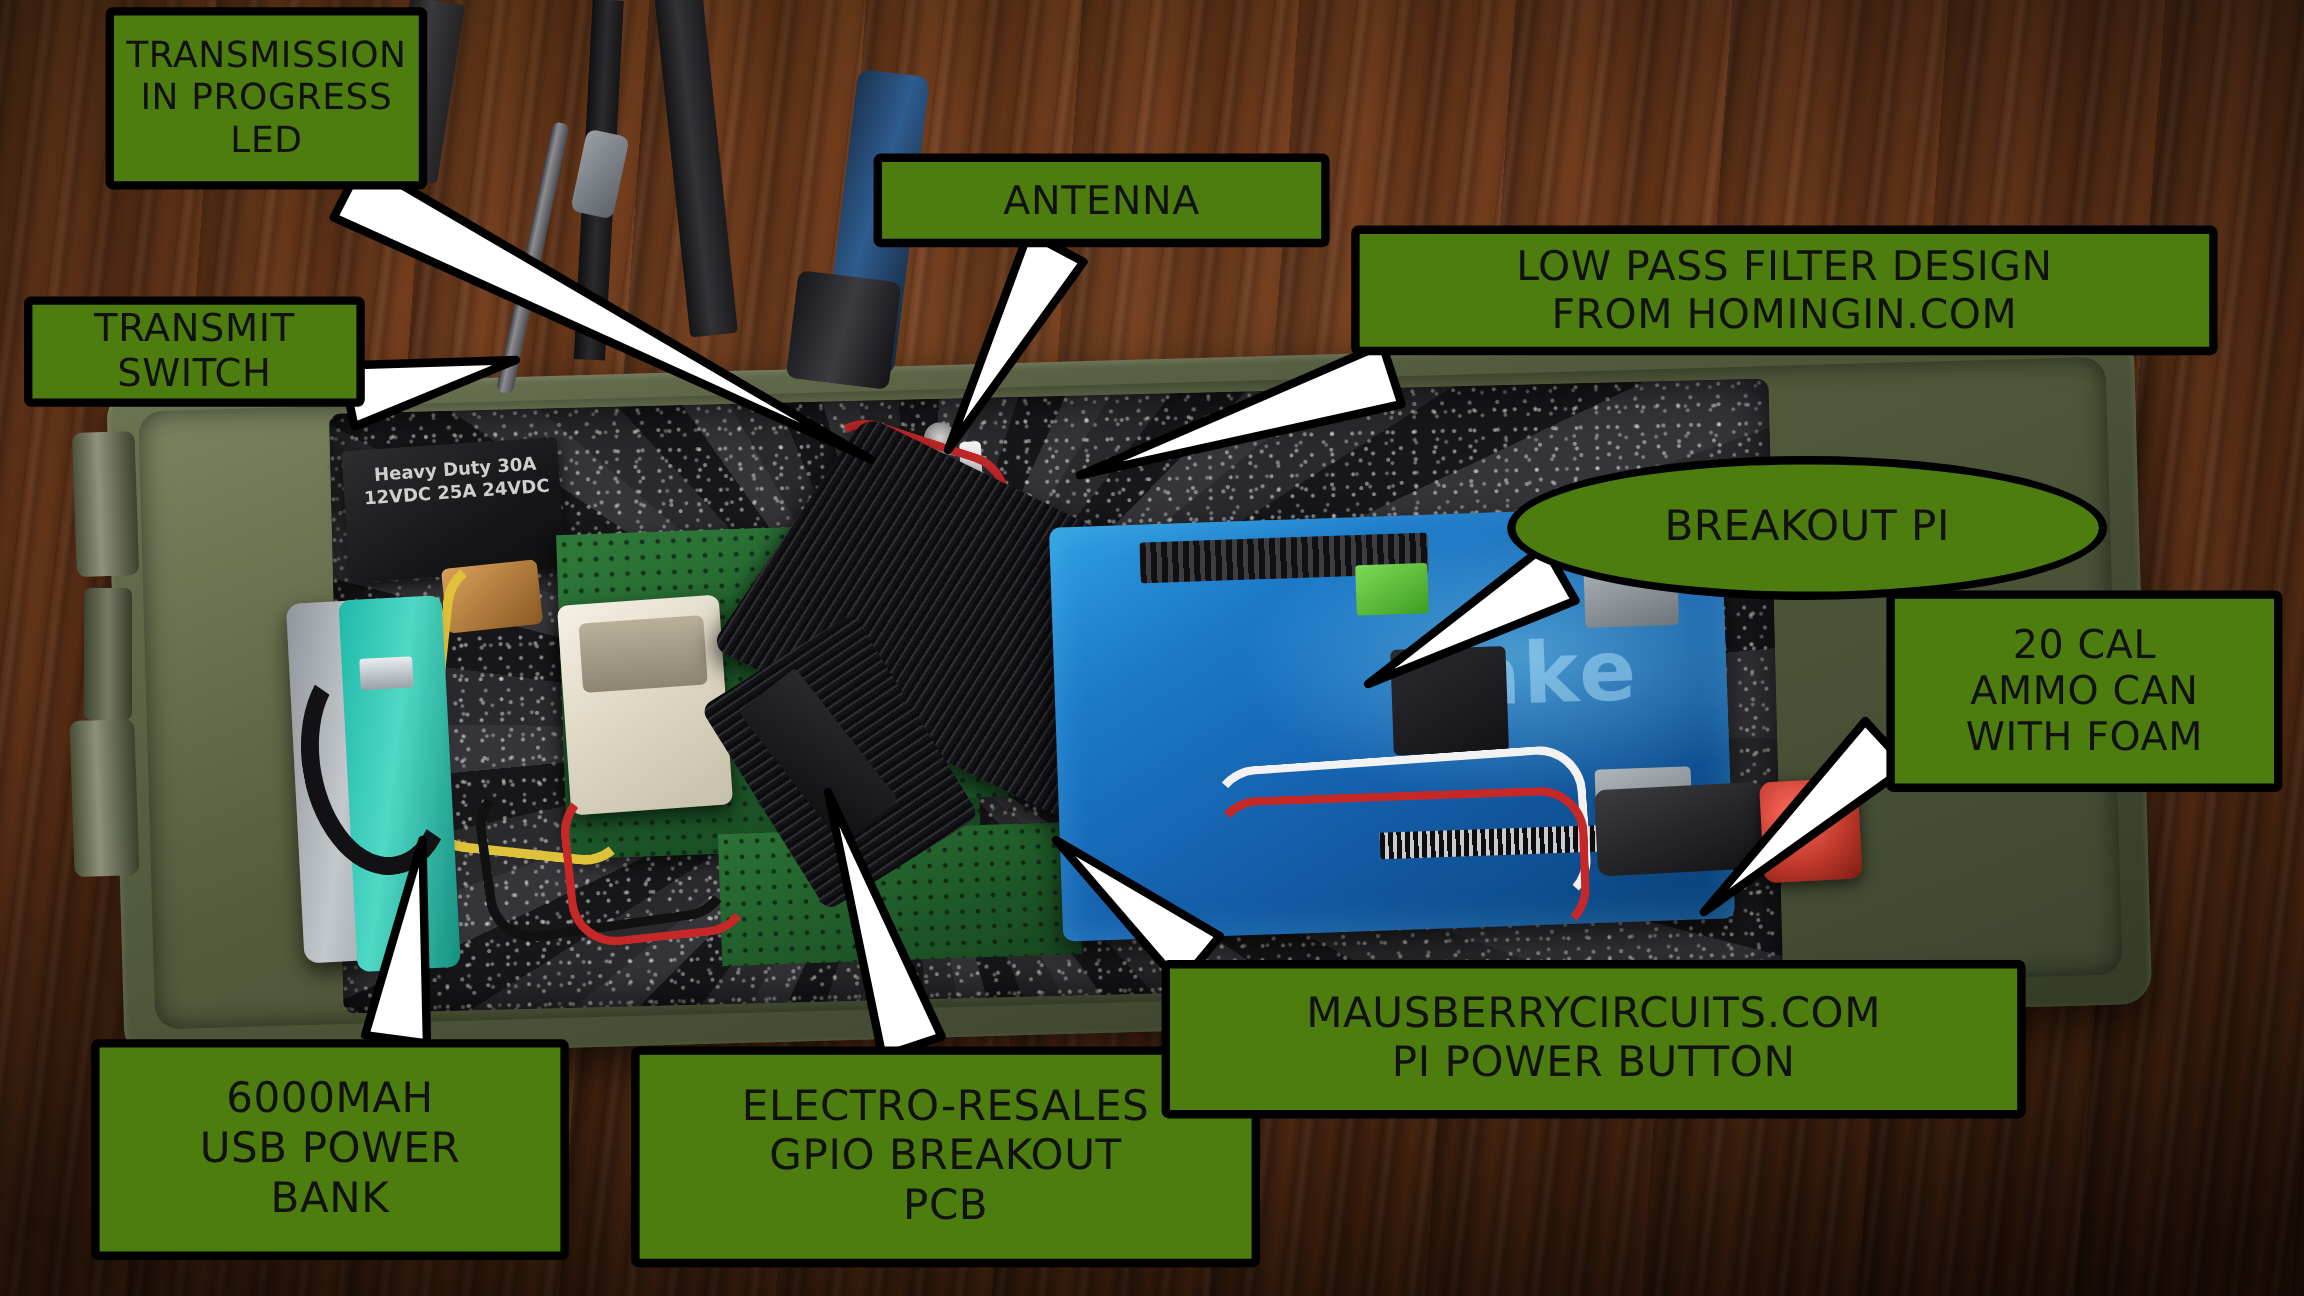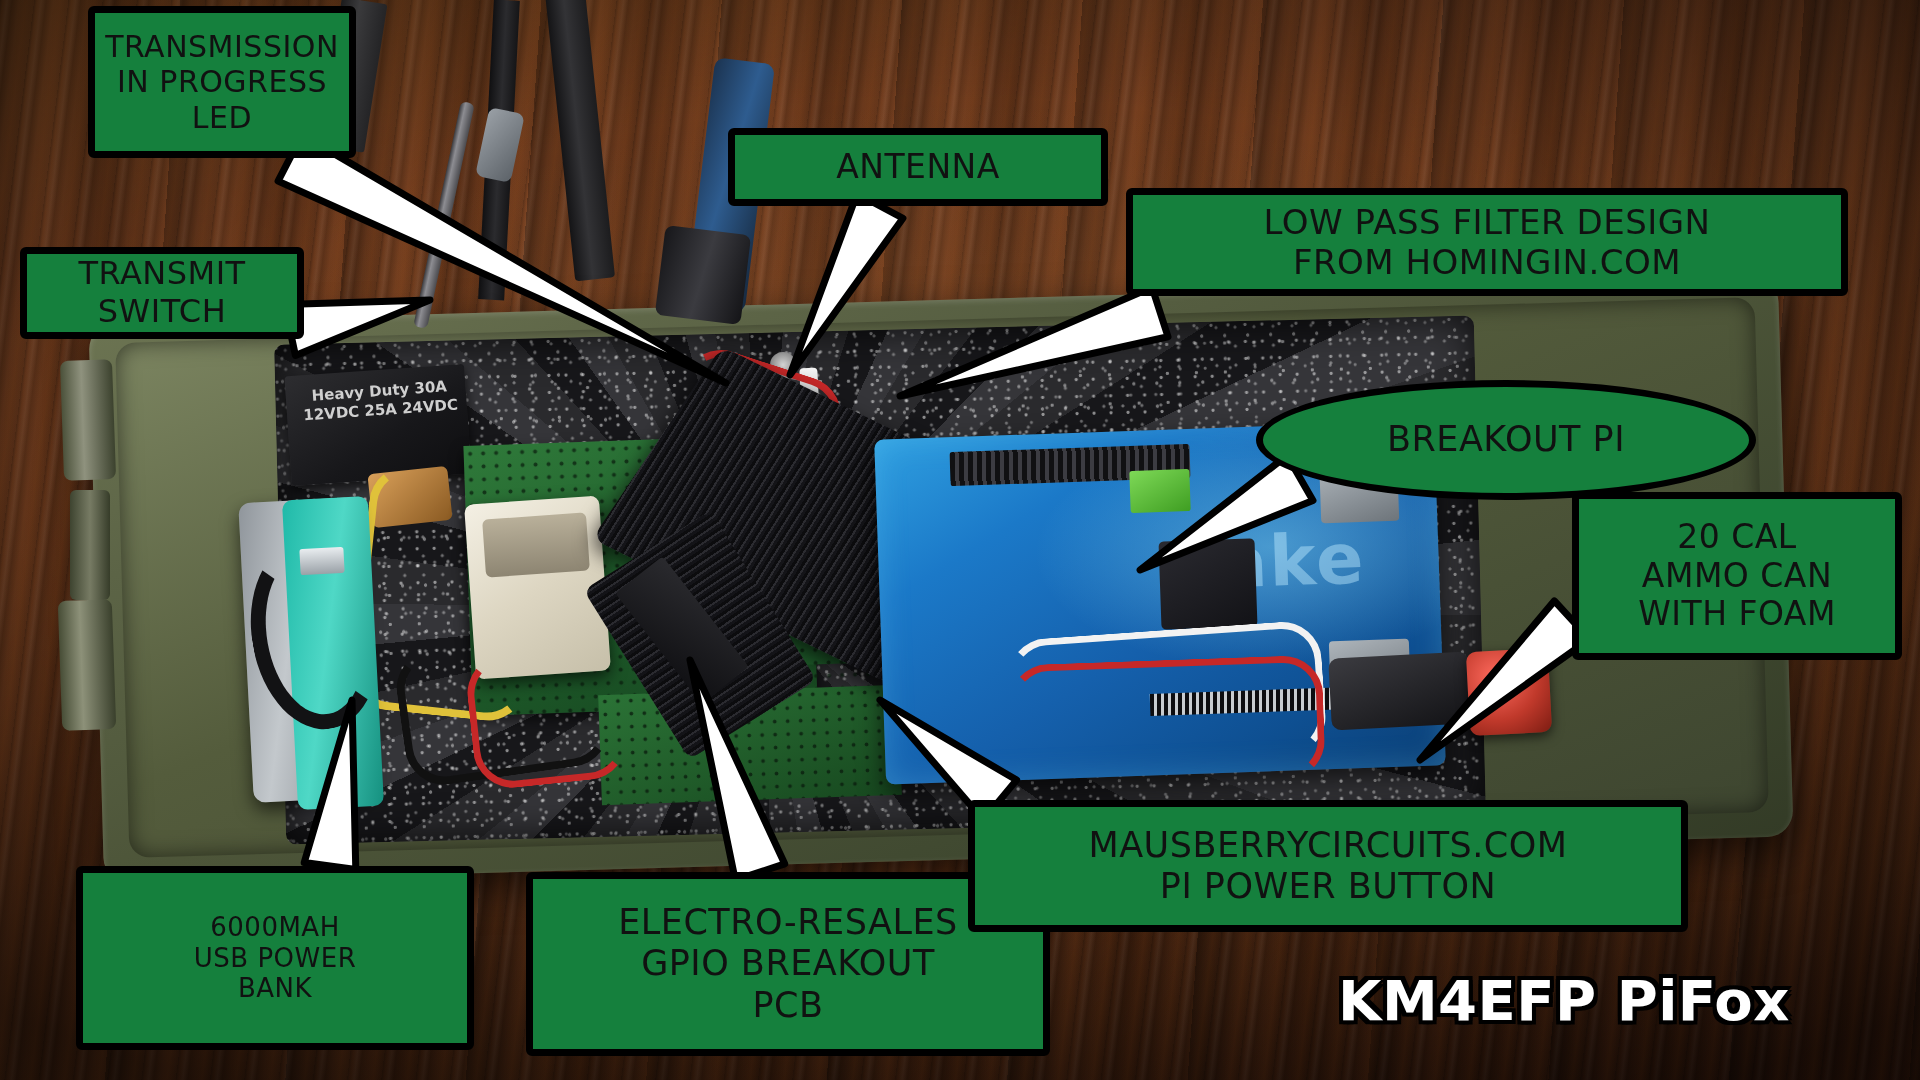--- a/index.html
+++ b/index.html
@@ -186,21 +186,21 @@
     box-shadow:0 4px 12px rgba(0,0,0,.6);}
 
   
   #led{left:800px;top:368px;width:18px;height:30px;background:linear-gradient(180deg,#f5f5f5,#c9c9c9);border-radius:4px;transform:rotate(-3deg);}
   #ledLeg{left:760px;top:375px;width:60px;height:26px;border-top:4px solid #999;transform:rotate(10deg);}
   #sma{left:770px;top:352px;width:26px;height:26px;background:radial-gradient(circle,#d7d7d7,#6c6c6c);border-radius:50%;}
 
   
   #ann{position:absolute;inset:0;width:1920px;height:1080px;}
   .box{
-    position:absolute;background:#15803d;border:7px solid #000;border-radius:6px;
+    position:absolute;background:#4d7c0f;border:7px solid #000;border-radius:6px;
     color:#111;text-align:center;font-family:"DejaVu Sans","Liberation Sans",sans-serif;
     font-weight:500;line-height:1.18;letter-spacing:.5px;
     padding:8px 14px;box-sizing:border-box;z-index:6;
     display:flex;align-items:center;justify-content:center;white-space:pre-line;
   }
   .oval{border-radius:50%/50%;}
 
   #title{
     position:absolute;z-index:7;
     color:#9fe8ff;font-size:52px;font-weight:bold;letter-spacing:1.5px;
@@ -322,25 +322,24 @@
 LED</span></div>
       <div class="box" style="left: 20px; top: 247px; width: 284px; height: 92px; font-size: 32px;"><span>TRANSMIT
 SWITCH</span></div>
       <div class="box" style="left: 728px; top: 128px; width: 380px; height: 78px; font-size: 33px;"><span>ANTENNA</span></div>
       <div class="box" style="left: 1126px; top: 188px; width: 722px; height: 108px; font-size: 34px;"><span>LOW PASS FILTER DESIGN
 FROM HOMINGIN.COM</span></div>
       <div class="box oval" style="left: 1256px; top: 380px; width: 500px; height: 120px; font-size: 35px;"><span>BREAKOUT PI</span></div>
       <div class="box" style="left: 1572px; top: 492px; width: 330px; height: 168px; font-size: 33px;"><span>20 CAL
 AMMO CAN
 WITH FOAM</span></div>
-      <div class="box" style="left: 76px; top: 866px; width: 398px; height: 184px; font-size: 26px;"><span>6000MAH
+      <div class="box" style="left: 76px; top: 866px; width: 398px; height: 184px; font-size: 35px;"><span>6000MAH
 USB POWER
 BANK</span></div>
       <div class="box" style="left: 526px; top: 872px; width: 524px; height: 184px; font-size: 35px;"><span>ELECTRO-RESALES
 GPIO BREAKOUT
 PCB</span></div>
       <div class="box" style="left: 968px; top: 800px; width: 720px; height: 132px; font-size: 35px;"><span>MAUSBERRYCIRCUITS.COM
 PI POWER BUTTON</span></div>
     </div>
 
-  <div id="brand" style="left: 1338px; top: 968px;">KM4EFP PiFox</div>
 
 </div>
 
 </body></html>

